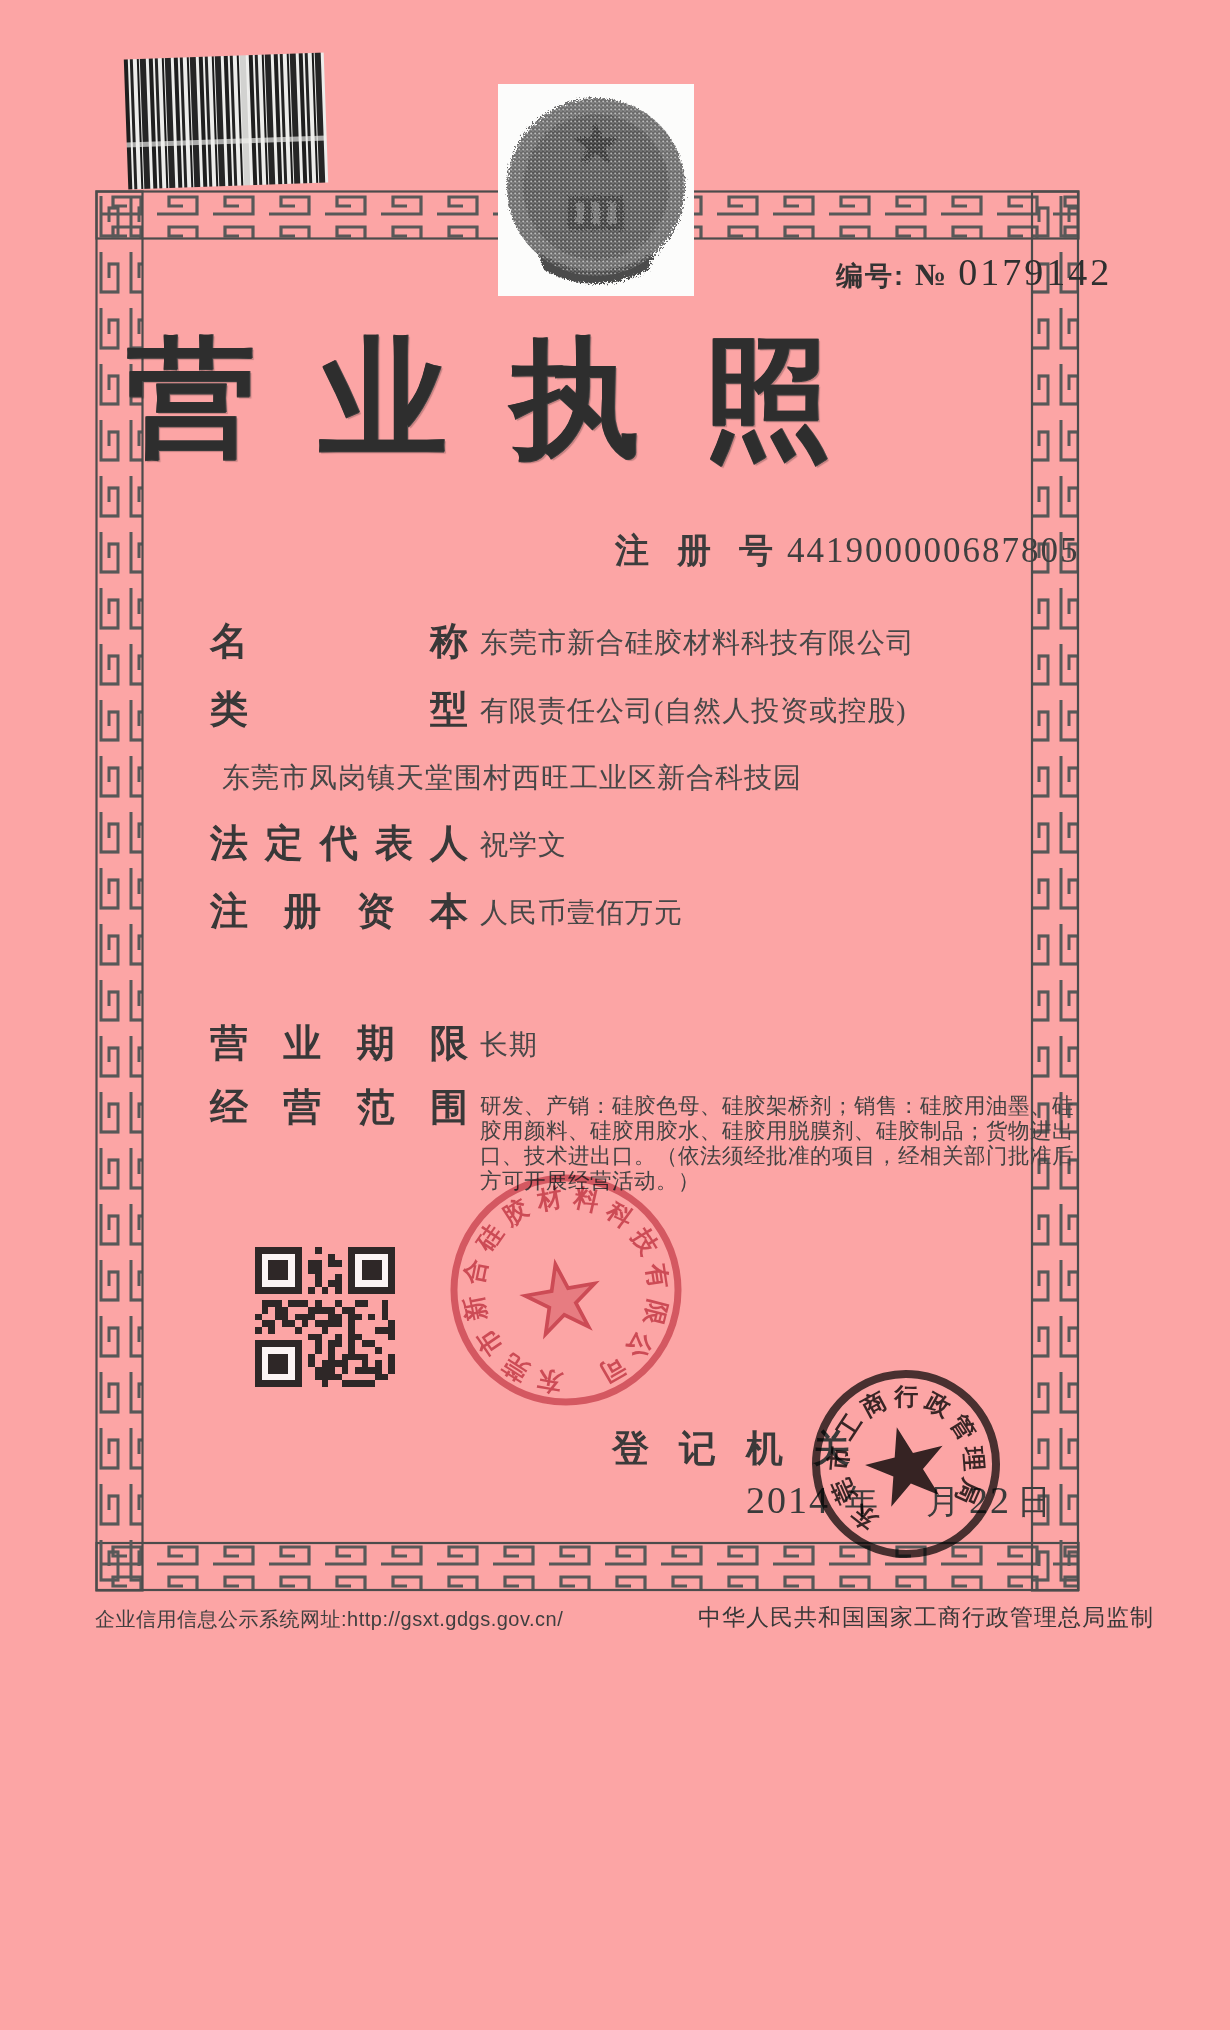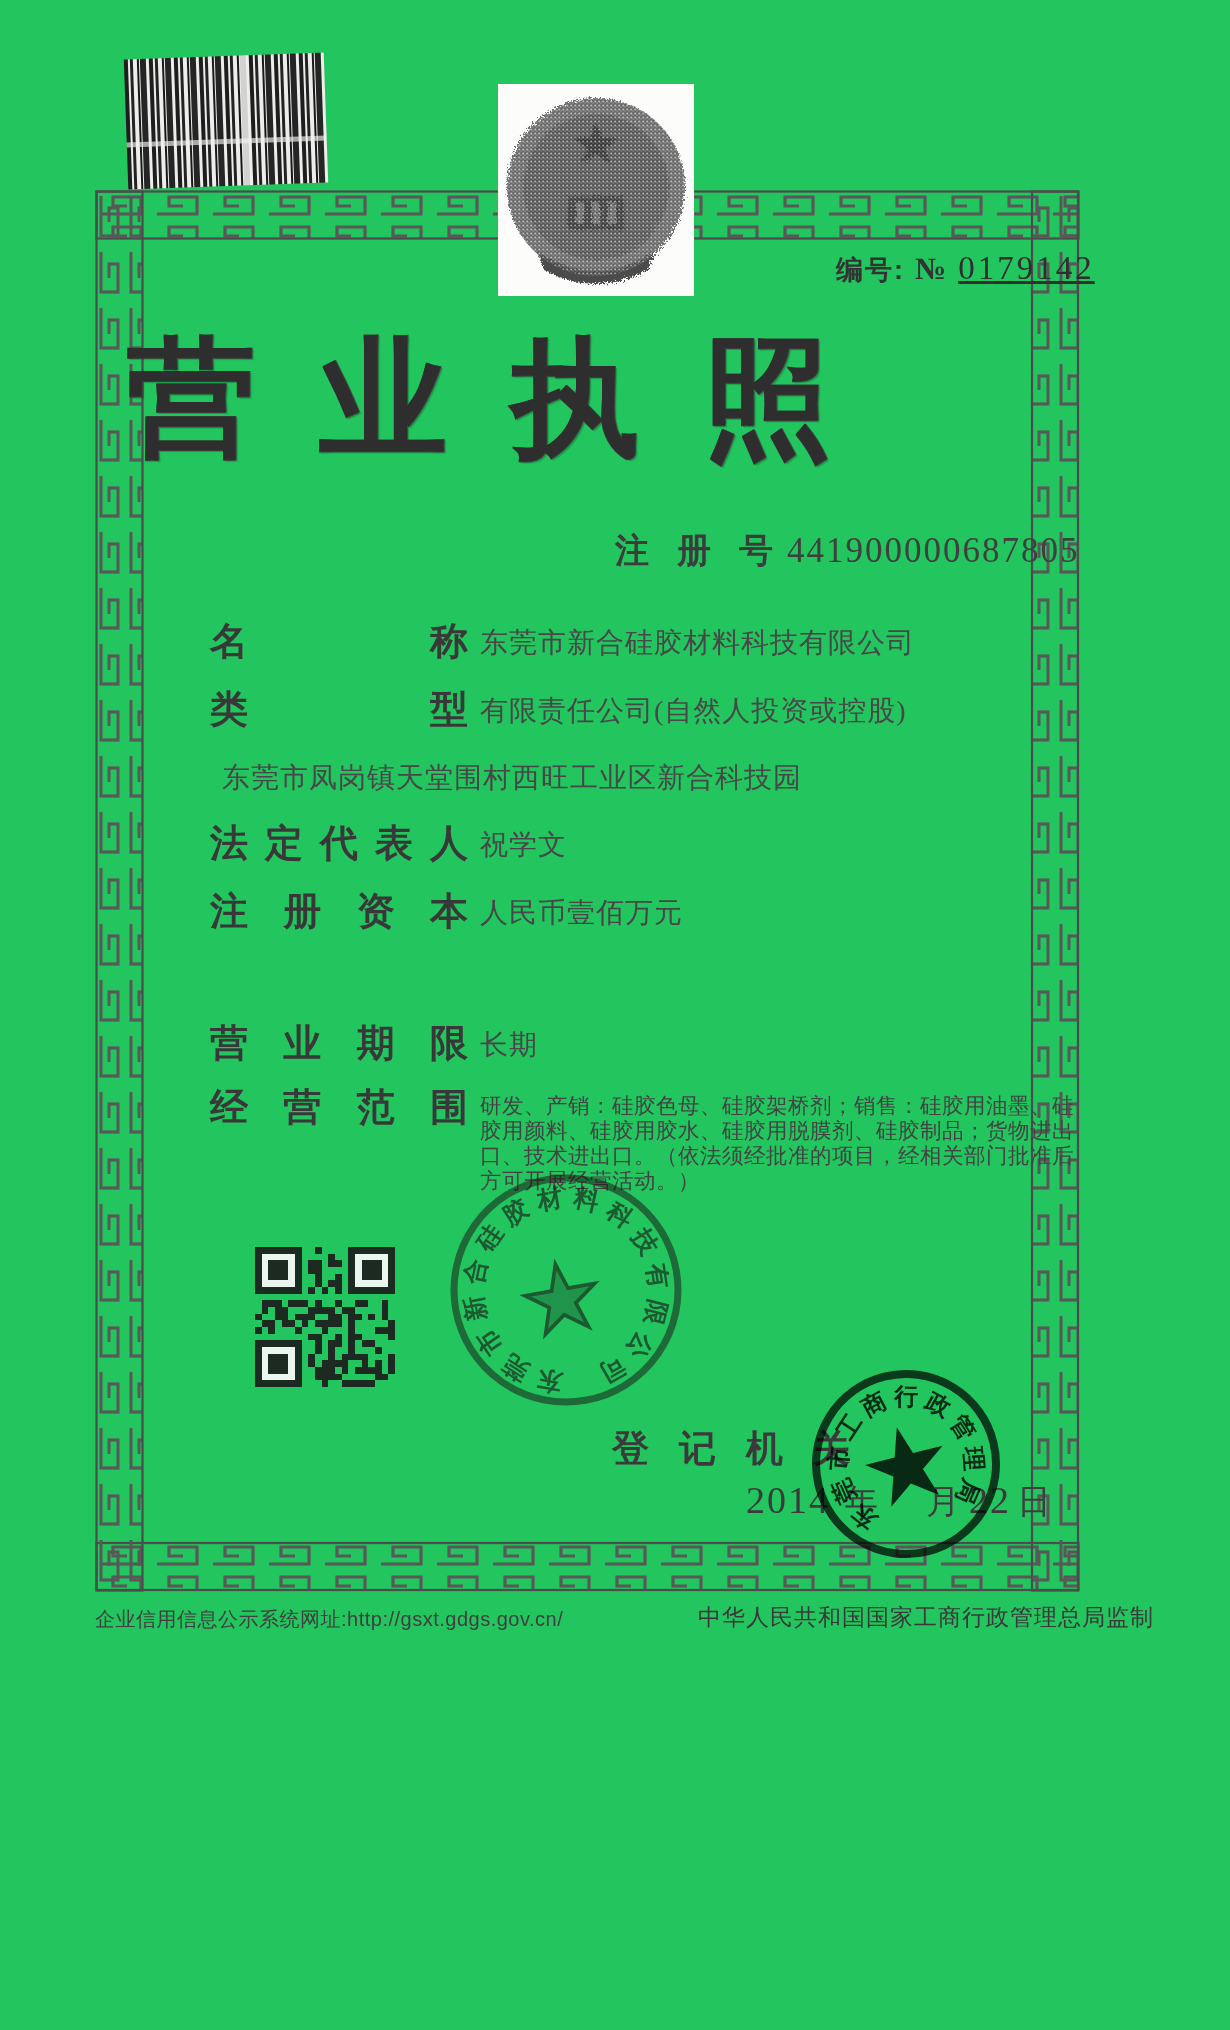--- a/index.html
+++ b/index.html
@@ -1,17 +1,17 @@
 <!DOCTYPE html>
 <html><head>
 <meta charset="utf-8">
 <style>
   html,body{margin:0;padding:0;background:#ffffff;}
   body{font-family:"Liberation Sans", sans-serif;}
-  .page{position:relative;width:1230px;height:2030px;background:#22c55e;overflow:hidden;}
+  .page{position:relative;width:1230px;height:2030px;background:#fca5a5;overflow:hidden;}
 
   
   .barcode{position:absolute;left:126px;top:56px;width:200px;height:130px;z-index:2;
     transform:rotate(-2deg);
     background:repeating-linear-gradient(90deg,
       #161616 0 4px,#f6f6f4 4px 6px,#1b1b1b 6px 9px,#f6f6f4 9px 13px,
       #101010 13px 15px,#f6f6f4 15px 16px,#1d1d1d 16px 22px,#f6f6f4 22px 25px);
     filter:blur(.4px) contrast(.92);}
   .barcode::before{content:"";position:absolute;left:58%;top:0;width:7px;height:100%;background:rgba(250,250,248,.85);}
   .barcode::after{content:"";position:absolute;left:0;top:64%;width:100%;height:5px;background:rgba(250,250,248,.65);}
@@ -19,21 +19,21 @@
   
   .emblem{position:absolute;left:498px;top:84px;width:196px;height:212px;z-index:3;}
 
   
   .frame{position:absolute;left:95px;top:190px;width:985px;height:1402px;z-index:1;}
 
   
   .serial{position:absolute;top:250px;left:836px;z-index:4;display:flex;align-items:baseline;color:#333;}
   .serial .lab{font-size:27px;font-weight:600;letter-spacing:2px;}
   .serial .sym{font-family:"Liberation Serif",serif;font-weight:800;font-size:31px;margin:0 12px 0 10px;}
-  .serial .num{font-family:"Liberation Serif",serif;font-size:33px;letter-spacing:3px;color:#2f2f2f;text-decoration:underline;}
+  .serial .num{font-family:"Liberation Serif",serif;font-size:38px;letter-spacing:3px;color:#2f2f2f;}
 
   
   .title{position:absolute;top:318px;left:0;width:1022px;z-index:4;text-align:center;
     font-size:128px;font-weight:900;color:#2e2e2e;letter-spacing:64px;line-height:1.25;
     text-shadow:1px 0 0 #454545,0 1px 0 #3a3a3a,2px 2px 1px rgba(0,0,0,.22);}
 
   
   .regline{position:absolute;top:528px;left:615px;z-index:4;display:flex;align-items:baseline;}
   .reglabel{width:158px;text-align:justify;text-align-last:justify;font-size:34px;font-weight:600;color:#3c3c3c;}
   .regvalue{margin-left:14px;font-family:"Liberation Serif",serif;font-size:35px;color:#3f3f3f;letter-spacing:2px;}

